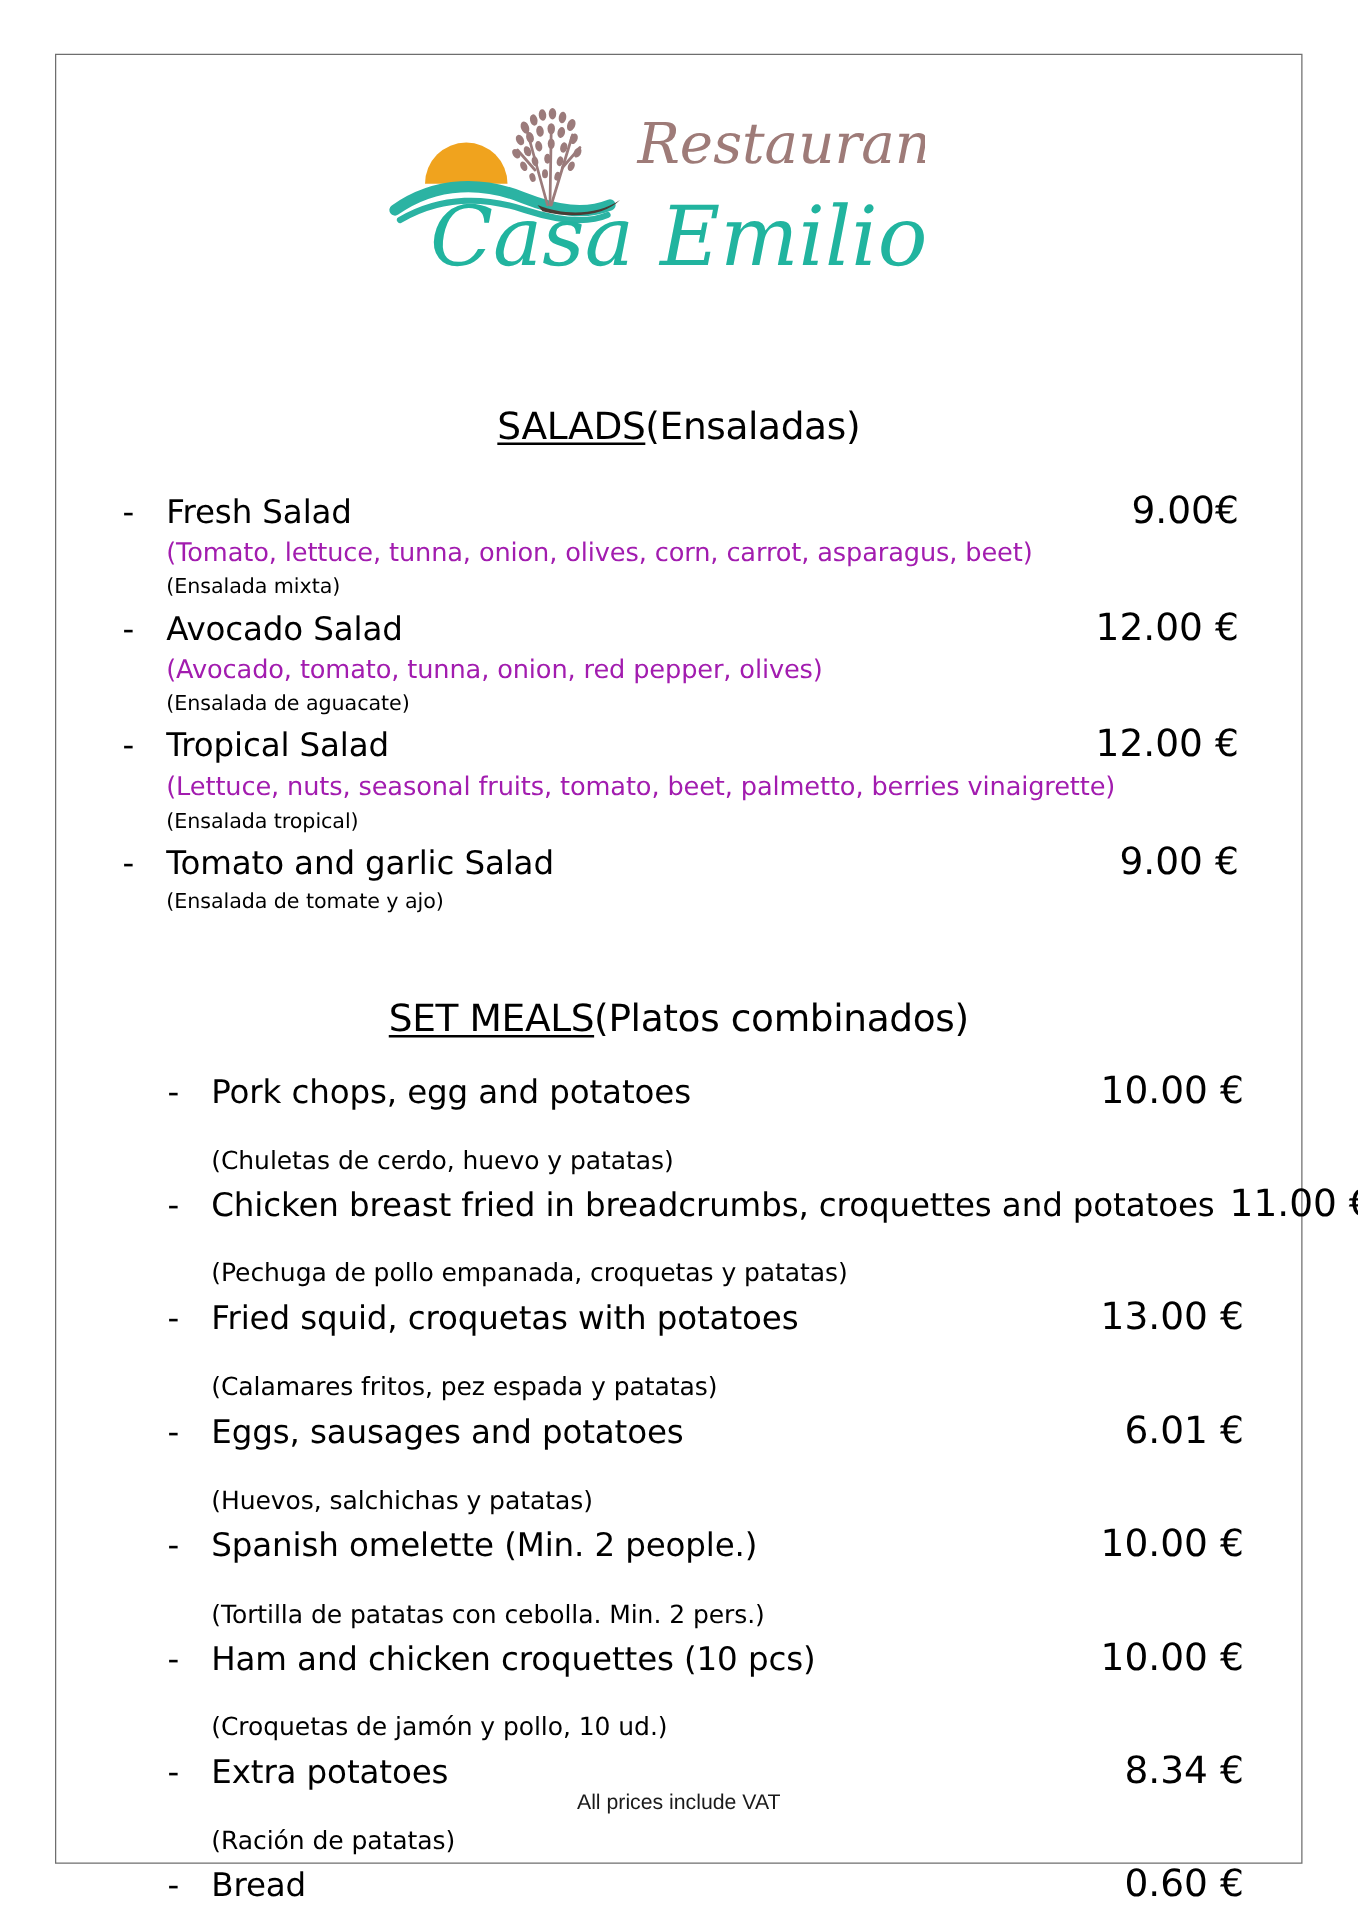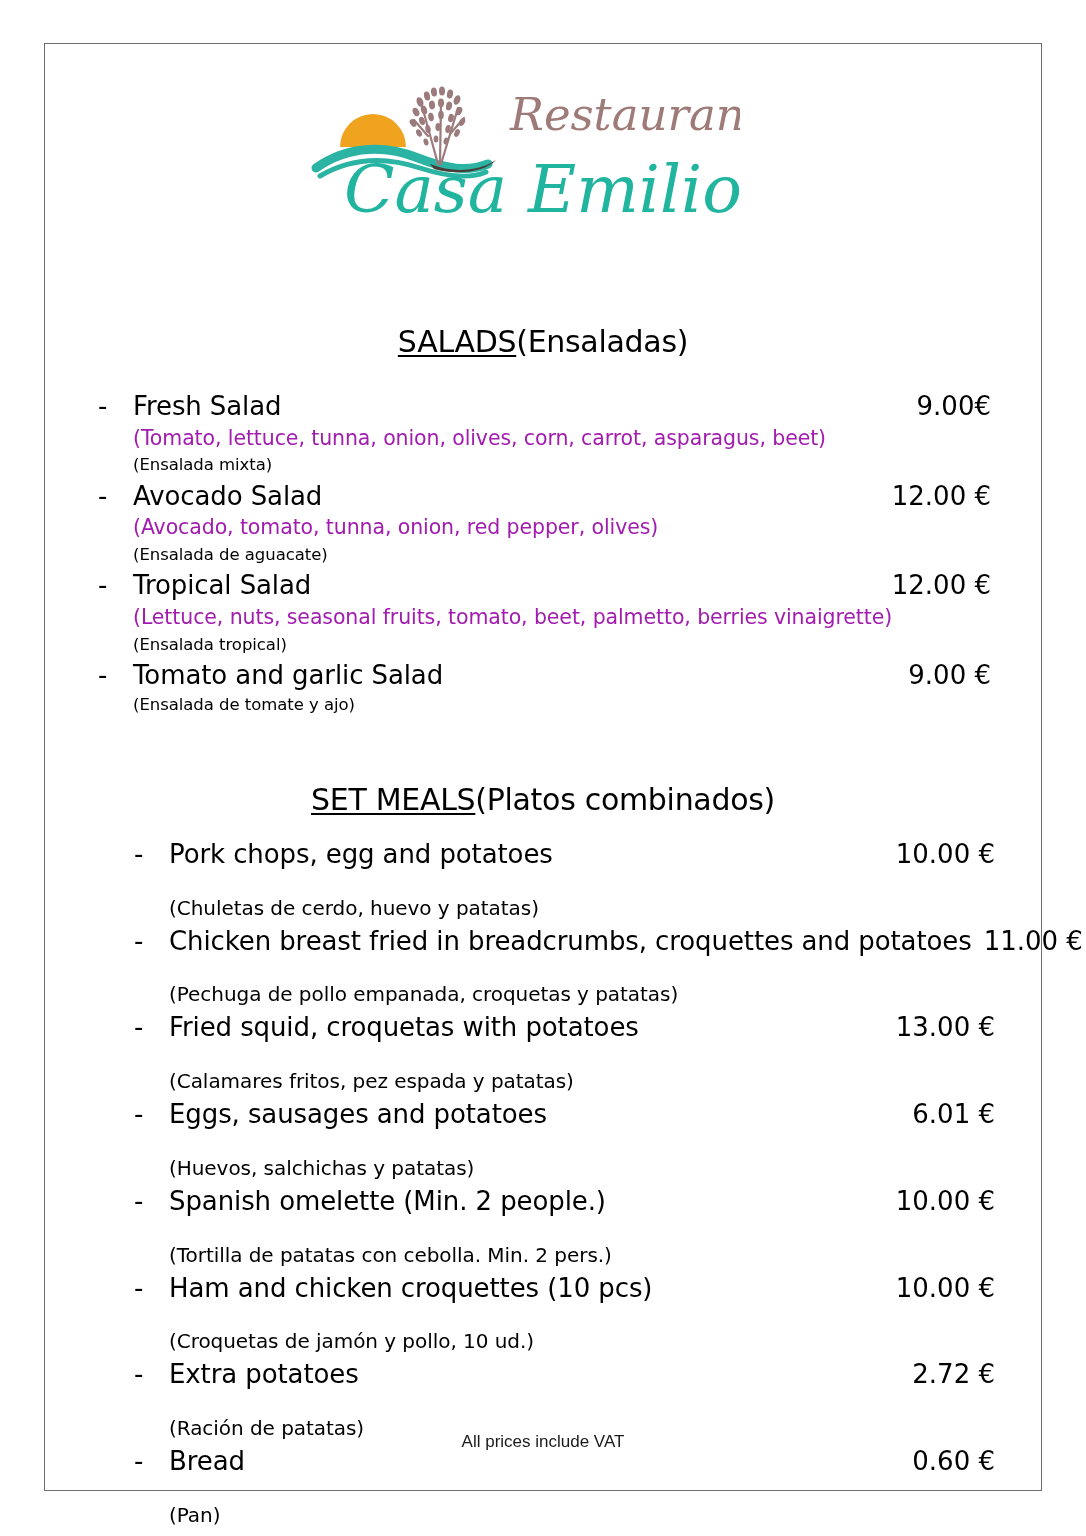--- a/index.html
+++ b/index.html
@@ -88,21 +88,21 @@
   .item-name {
     flex: 1 1 auto;
     font-size: 26px;
     line-height: 1.22;
     color: #000000;
     letter-spacing: -0.1px;
     white-space: nowrap;
   }
   .item-price {
     flex: 0 0 auto;
-    font-size: 26px;
+    font-size: 30px;
     color: #000000;
     text-align: left;
     white-space: nowrap;
     padding-left: 6px;
   }
 
   
   .menu-item.tight .item-name { flex: 0 0 auto; white-space: nowrap; }
   .menu-item.tight .item-price { margin-left: 6px; }
   .menu-item.tight .spacer { flex: 1 1 auto; }
@@ -298,21 +298,21 @@
         <span class="item-name">Ham and chicken croquettes (10 pcs)</span>
         <span class="item-price">10.00 €</span>
       </div>
       <div class="item-desc-es">(Croquetas de jamón y pollo, 10 ud.)</div>
     </li>
 
     <li class="menu-item">
       <div class="item-row">
         <span class="item-dash">-</span>
         <span class="item-name">Extra potatoes</span>
-        <span class="item-price">2.72 €</span>
+        <span class="item-price">8.34 €</span>
       </div>
       <div class="item-desc-es">(Ración de patatas)</div>
     </li>
 
     <li class="menu-item">
       <div class="item-row">
         <span class="item-dash">-</span>
         <span class="item-name">Bread</span>
         <span class="item-price">0.60 €</span>
       </div>

